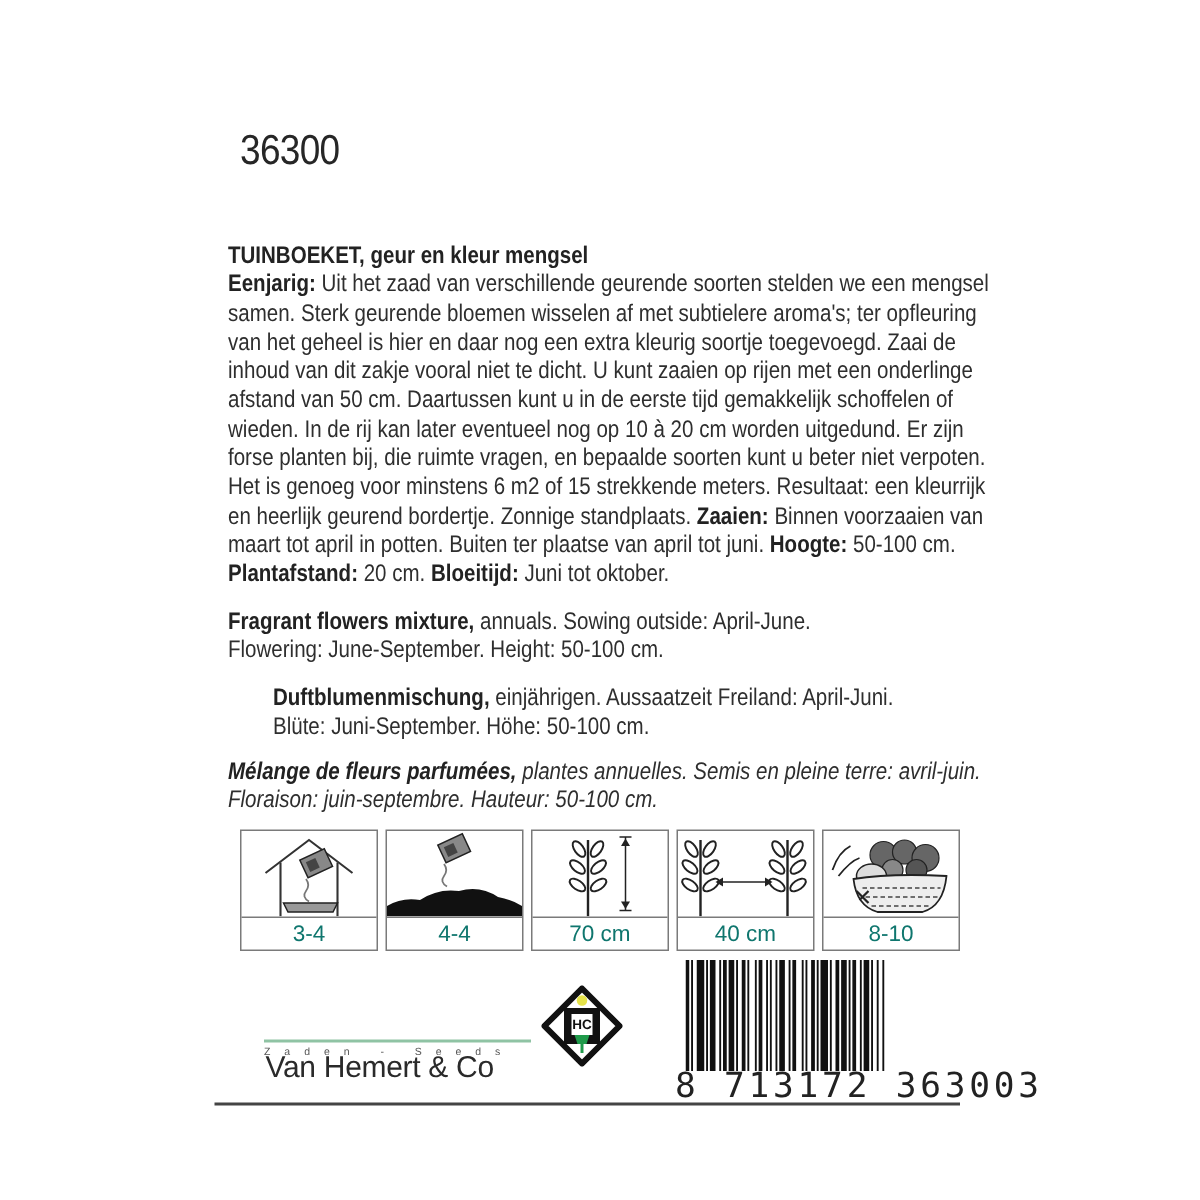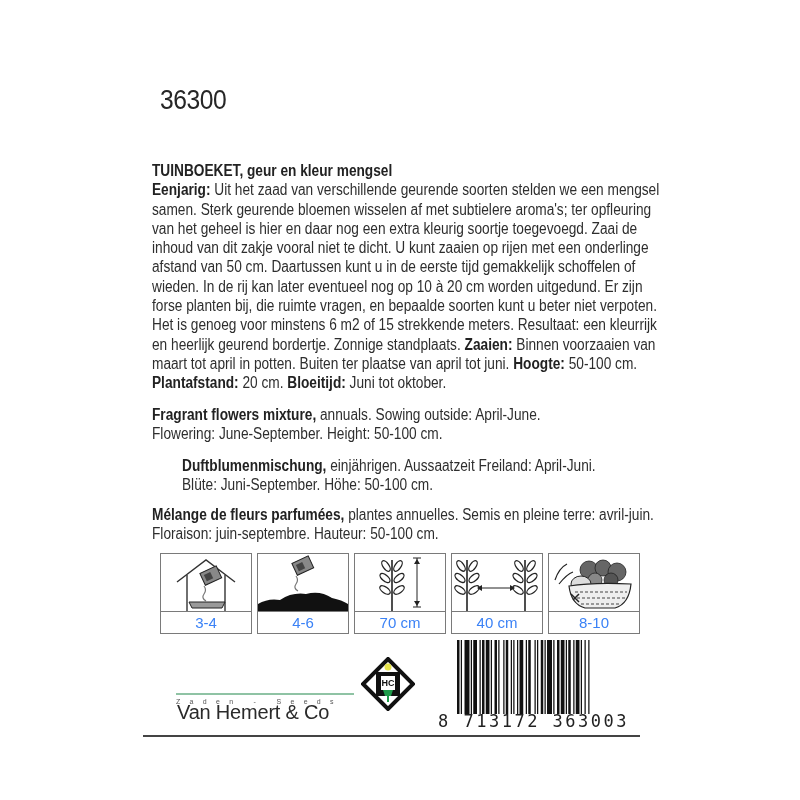--- a/index.html
+++ b/index.html
@@ -7,26 +7,26 @@
          font-family: "Liberation Sans", sans-serif; color: #2a2a2a; }
   .abs { position: absolute; }
   .code { left: 160px; top: 84px; font-size: 28px; letter-spacing: -0.5px; color: #262626; transform-origin: left top; transform: scaleX(0.88); }
   .para { position: absolute; left: 152px; font-size: 16px; line-height: 19.3px; color: #2e2e2e; white-space: nowrap; }
   .para .line { display: block; transform-origin: left center; transform: scaleX(0.855); }
   .para b { font-weight: bold; color: #222; }
   .icons { position: absolute; left: 160px; top: 553px; display: flex; gap: 5px; }
   .icon-box { width: 90px; height: 79px; border: 1px solid #7a7a7a; display: flex; flex-direction: column; background: #fff; }
   .icon-art { height: 57px; border-bottom: 1px solid #7a7a7a; position: relative; overflow: hidden; }
   .icon-art svg { position: absolute; left: 0; top: 0; }
-  .icon-label { flex: 1; display: flex; align-items: center; justify-content: center; font-size: 15px; color: #3b82f6; }
+  .icon-label { flex: 1; display: flex; align-items: center; justify-content: center; font-size: 15px; color: #0f766e; }
   .brand { position: absolute; left: 177px; top: 665px; font-size: 20px; color: #2a2a2a; letter-spacing: -0.2px; margin-top: 36px; }
   .brand-line { position: absolute; left: 176px; top: 693px; width: 178px; height: 2px; background: #8fc3a4; }
   .brand-sub { position: absolute; left: 176px; top: 698px; font-size: 7px; color: #555; letter-spacing: 9.3px; }
   .barcode { position: absolute; left: 457px; top: 640px; width: 183px; height: 74px; }
-  .barcode-digits { position: absolute; left: 438px; top: 711px; font-family: "DejaVu Sans Mono", monospace; font-size: 17px; color: #222; letter-spacing: 2.5px; }
+  .barcode-digits { position: absolute; left: 450px; top: 711px; font-family: "DejaVu Sans Mono", monospace; font-size: 23px; color: #222; letter-spacing: 2.5px; }
   .bottom-rule { position: absolute; left: 143px; top: 735px; width: 497px; height: 2px; background: #444; }
 </style>
 </head>
 <body>
 
 <div class="abs code">36300</div>
 
 <div class="para" id="dutch-para" style="top:161px;">
     <span class="line"><b>TUINBOEKET, geur en kleur mengsel</b></span>
     <span class="line"><b>Eenjarig:</b> Uit het zaad van verschillende geurende soorten stelden we een mengsel</span>
@@ -45,21 +45,21 @@
 <div class="para" style="top:405px;">
   <span class="line"><b>Fragrant flowers mixture,</b><span> annuals. Sowing outside: April-June.</span></span>
   <span class="line">Flowering: June-September. Height: 50-100 cm.</span>
 </div>
 
 <div class="para" style="top:456px;margin-left:30px;">
   <span class="line"><b>Duftblumenmischung,</b><span> einjährigen. Aussaatzeit Freiland: April-Juni.</span></span>
   <span class="line">Blüte: Juni-September. Höhe: 50-100 cm.</span>
 </div>
 
-<div class="para" style="top:505px;">
+<div class="para" style="top:505px;font-style:italic;">
   <span class="line"><b>Mélange de fleurs parfumées,</b><span> plantes annuelles. Semis en pleine terre: avril-juin.</span></span>
   <span class="line">Floraison: juin-septembre. Hauteur: 50-100 cm.</span>
 </div>
 
 <div class="icons">
   <div class="icon-box">
     <div class="icon-art">
       <svg width="90" height="57" viewBox="0 0 90 57">
         <polyline points="16,28 45,6 74,28" fill="none" stroke="#333" stroke-width="1.4"></polyline>
         <line x1="26" y1="21" x2="26" y2="57" stroke="#333" stroke-width="1.4"></line>
@@ -79,21 +79,21 @@
     <div class="icon-art">
       <svg width="90" height="57" viewBox="0 0 90 57">
         <g transform="translate(45,12) rotate(-25)">
           <rect x="-9" y="-7" width="18" height="13" fill="#888" stroke="#222" stroke-width="1"></rect>
           <rect x="-6" y="-4" width="7" height="7" fill="#444"></rect>
         </g>
         <path d="M38,22 q3,4 0,8 q-3,4 2,7" fill="none" stroke="#777" stroke-width="1.2"></path>
         <path d="M0,57 L0,50 Q10,44 22,46 Q34,38 48,40 Q62,36 74,44 Q84,46 90,50 L90,57 Z" fill="#111"></path>
       </svg>
     </div>
-    <div class="icon-label">4-6</div>
+    <div class="icon-label">4-4</div>
   </div>
 
   <div class="icon-box">
     <div class="icon-art">
       <svg width="90" height="57" viewBox="0 0 90 57">
         <line x1="37" y1="57" x2="37" y2="6" stroke="#222" stroke-width="1.6"></line>
         <g fill="#fff" stroke="#222" stroke-width="1.3">
           <ellipse cx="31" cy="12" rx="3" ry="6" transform="rotate(-35 31 12)"></ellipse>
           <ellipse cx="43" cy="12" rx="3" ry="6" transform="rotate(35 43 12)"></ellipse>
           <ellipse cx="30" cy="24" rx="3" ry="6" transform="rotate(-50 30 24)"></ellipse>

